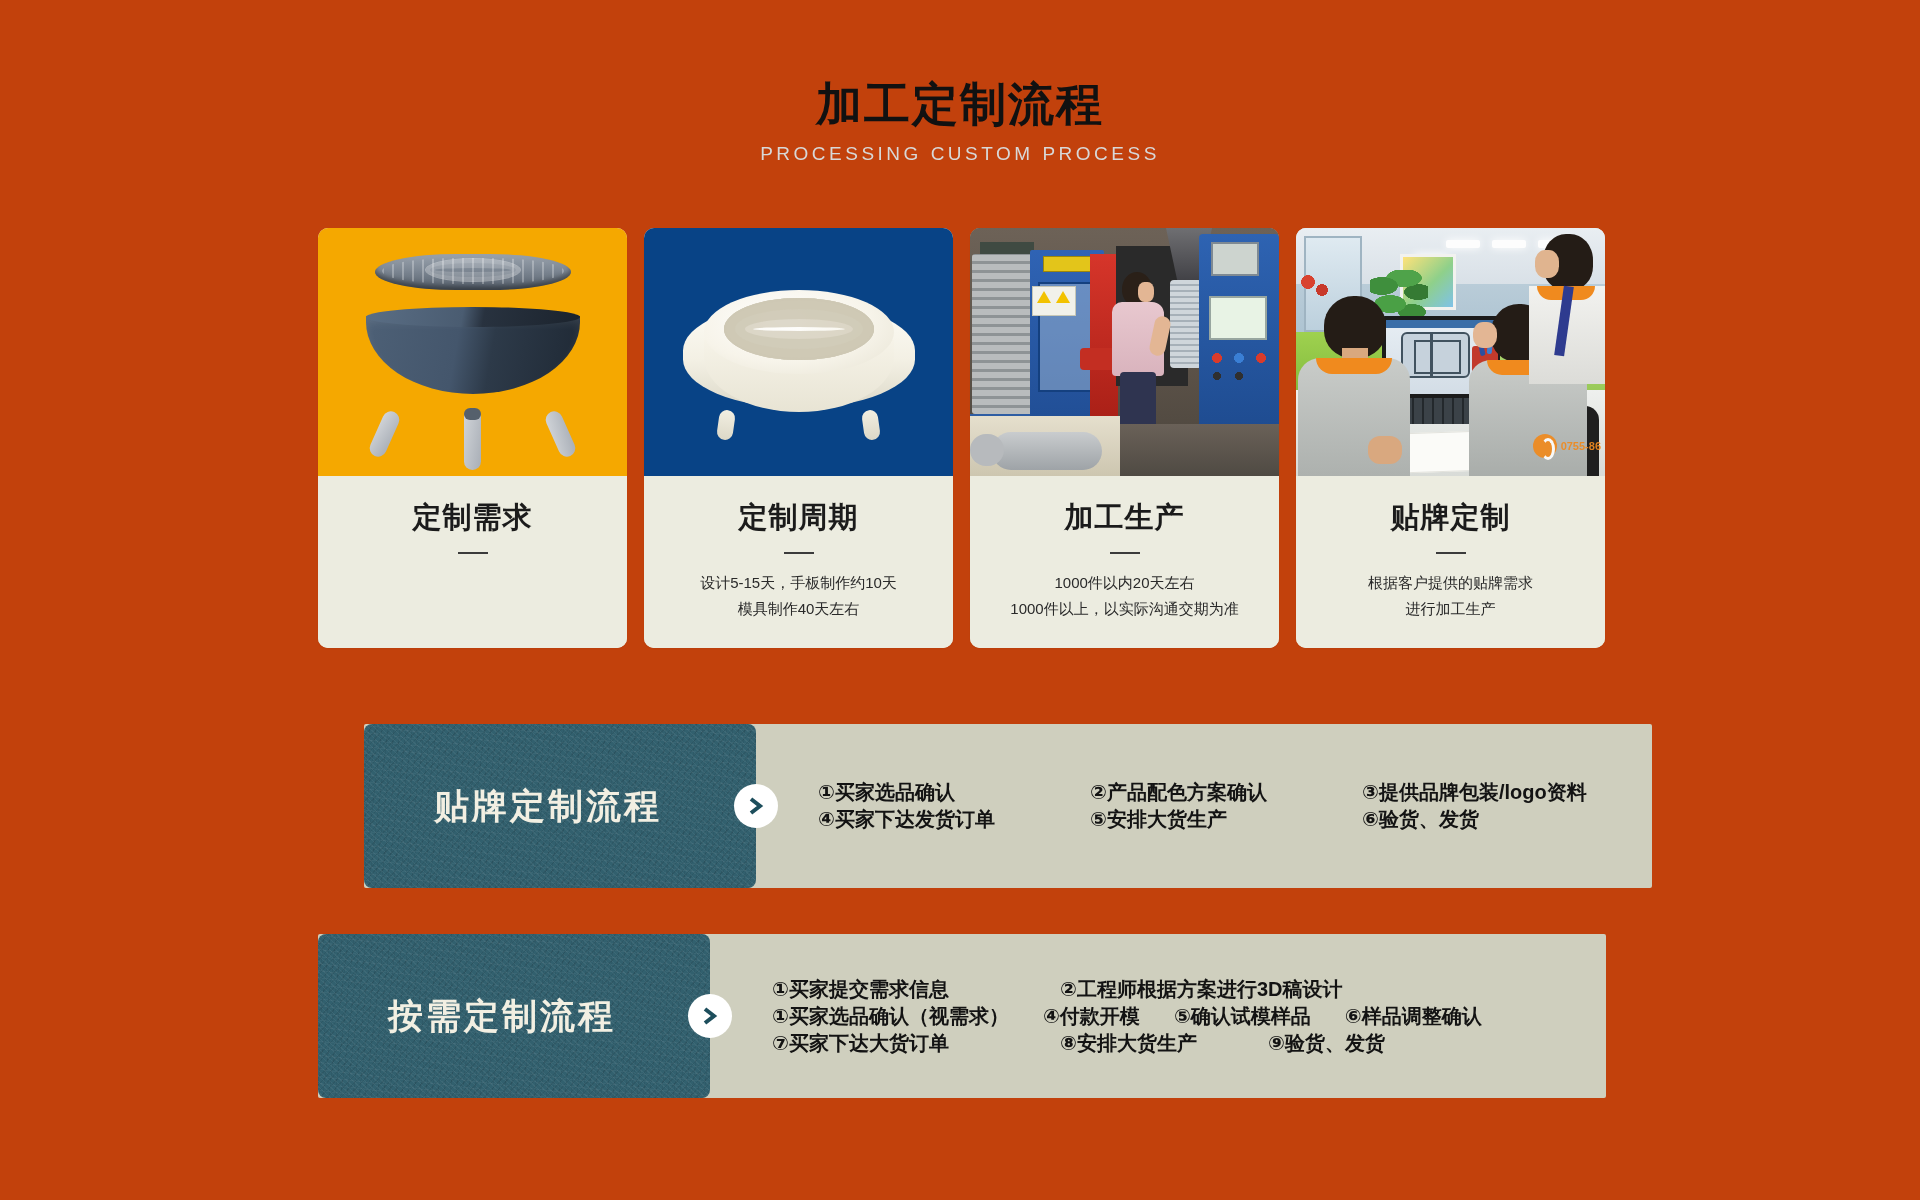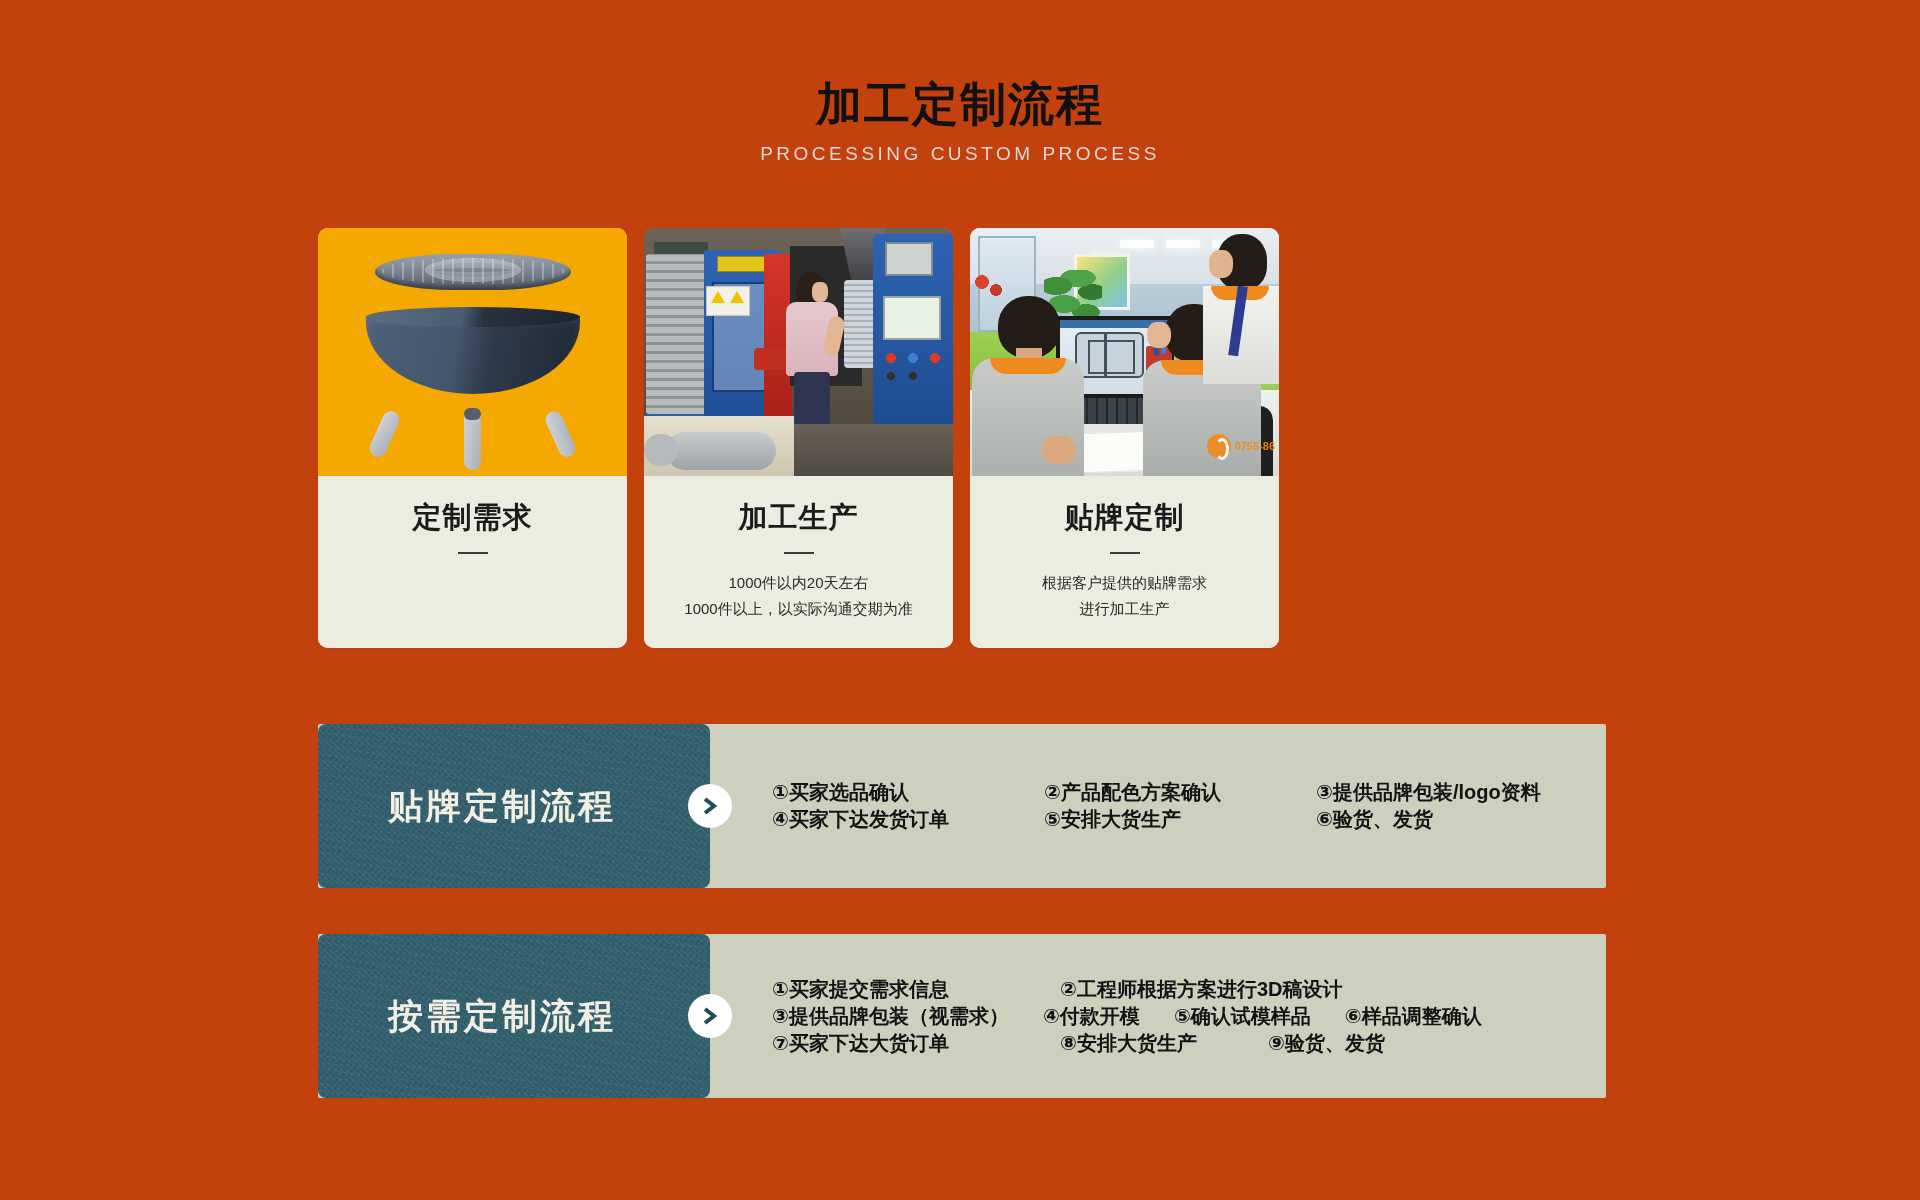--- a/index.html
+++ b/index.html
@@ -271,21 +271,21 @@
   
   .banner {
     position: absolute;
     left: 318px;
     width: 1288px;
     height: 164px;
     display: flex;
     background: #cfcfbe;
     border-radius: 2px;
   }
-  .banner.one { top: 724px; }
+  .banner.one { top: 724px; margin-left: 46px; }
   .banner.two { top: 934px; }
 
   .banner-label {
     position: relative;
     width: 392px;
     border-radius: 8px;
     background-color: #32606e;
     background-image:
       repeating-linear-gradient(43deg, rgba(255,255,255,0.055) 0 1px, transparent 1px 4px),
       repeating-linear-gradient(-47deg, rgba(0,0,0,0.085) 0 1px, transparent 1px 5px),
@@ -360,20 +360,40 @@
           <div class="leg c"></div>
           <div class="leg r"></div>
         </div>
       </div>
       <div class="card-body">
         <div class="card-title">定制需求</div>
         <div class="card-rule"></div>
       </div>
     </div>
 
+    <div class="card">
+      <div class="card-media">
+        <div class="bg-blue">
+          <div class="proto-base"></div>
+          <div class="proto-body"></div>
+          <div class="proto-lid"></div>
+          <div class="proto-maze"></div>
+          <div class="proto-leg l"></div>
+          <div class="proto-leg r"></div>
+        </div>
+      </div>
+      <div class="card-body">
+        <div class="card-title">定制周期</div>
+        <div class="card-rule"></div>
+        <div class="card-desc">
+          <div>设计5-15天，手板制作约10天</div>
+          <div>模具制作40天左右</div>
+        </div>
+      </div>
+    </div>
 
     <div class="card">
       <div class="card-media">
         <div class="photo3">
           <div class="f-wallbrick"></div>
           <div class="f-window"></div>
           <div class="f-stack"></div>
           <div class="f-pallet"></div>
           <div class="f-mach-blue">
             <div class="plate"></div>
@@ -511,21 +531,21 @@
           <path d="M6 4 L15 11 L6 18" fill="none" stroke="#1d4e5c" stroke-width="4" stroke-linecap="butt" stroke-linejoin="miter"></path>
         </svg>
       </span>
     </div>
     <div class="banner-steps">
       <div class="step-row">
         <span class="step-item" style="width:288px;margin-right:0">①买家提交需求信息</span>
         <span class="step-item">②工程师根据方案进行3D稿设计</span>
       </div>
       <div class="step-row">
-        <span class="step-item">③提供品牌包装（视需求）</span>
+        <span class="step-item">①买家选品确认（视需求）</span>
         <span class="step-item">④付款开模</span>
         <span class="step-item">⑤确认试模样品</span>
         <span class="step-item" style="margin-right:0">⑥样品调整确认</span>
       </div>
       <div class="step-row">
         <span class="step-item" style="width:288px;margin-right:0">⑦买家下达大货订单</span>
         <span class="step-item" style="width:208px;margin-right:0">⑧安排大货生产</span>
         <span class="step-item">⑨验货、发货</span>
       </div>
     </div>

